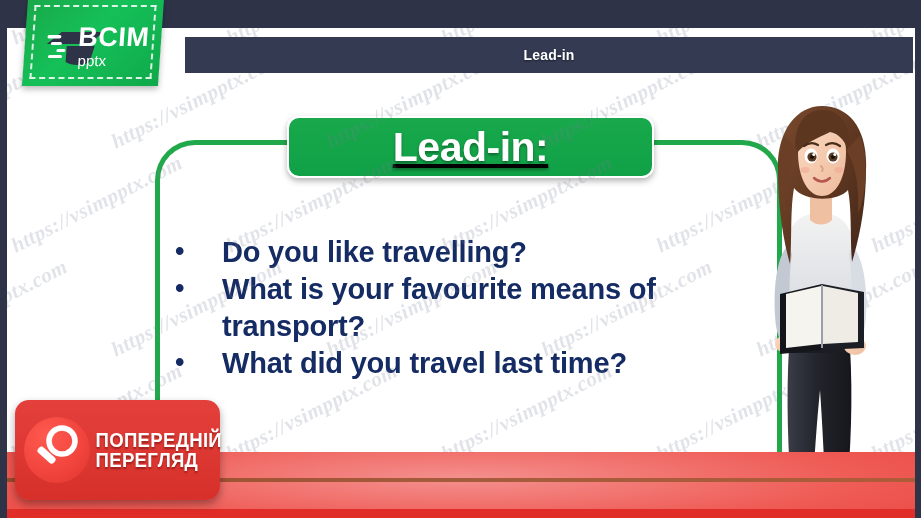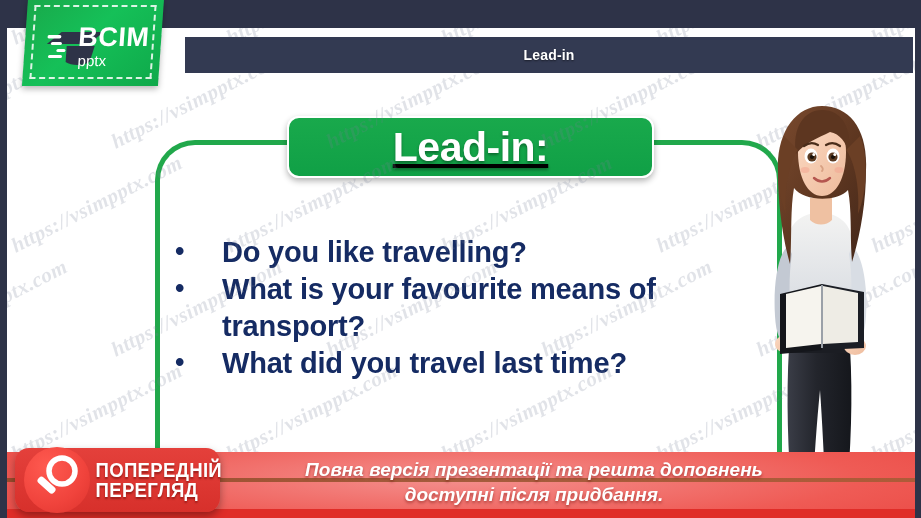--- a/index.html
+++ b/index.html
@@ -177,22 +177,22 @@
     line-height:1.3;
     text-shadow:0 2px 3px rgba(120,20,15,.55);
     font-family:"Liberation Sans",sans-serif;
     z-index:3;
     position:absolute;
   }
 
   
   .badge{
     position:absolute;
-    left:8px; bottom:6px;
-    width:205px; height:64px;
+    left:8px; bottom:18px;
+    width:205px; height:100px;
     background:linear-gradient(180deg,#e4403b 0%,#d7302b 100%);
     border-radius:14px;
     box-shadow:0 4px 9px rgba(0,0,0,.35);
     z-index:80;
     display:flex;align-items:center;
   }
   .badge-circle{
     position:relative;
     flex:0 0 auto;
     width:66px;height:66px;margin-left:9px;
@@ -319,24 +319,20 @@
 
         <path d="M79,68 q3,3 1,5" stroke="#d8a183" stroke-width="1.8" fill="none" stroke-linecap="round"></path>
         <path d="M72,80 q8,7 16,0" stroke="#b5564f" stroke-width="2.4" fill="none" stroke-linecap="round"></path>
         <ellipse cx="63" cy="72" rx="4.5" ry="3" fill="#f2a592" opacity=".55"></ellipse>
         <ellipse cx="97" cy="72" rx="4.5" ry="3" fill="#f2a592" opacity=".55"></ellipse>
       </svg>
     </div>
 
     <div class="banner">
       <div class="banner-line"></div>
-      <div class="banner-text">
-        <div>Повна версія презентації та решта доповнень</div>
-        <div>доступні після придбання.</div>
-      </div>
     </div>
 
     <div class="badge">
       <div class="badge-circle">
         <svg viewBox="0 0 66 66" width="66" height="66" xmlns="http://www.w3.org/2000/svg">
           <circle cx="38" cy="24" r="13" fill="none" stroke="#ffffff" stroke-width="5.5"></circle>
           <rect x="12" y="34" width="21" height="7.5" rx="3.2" fill="#ffffff" transform="rotate(42 22 38)"></rect>
         </svg>
       </div>
       <div class="badge-label">

